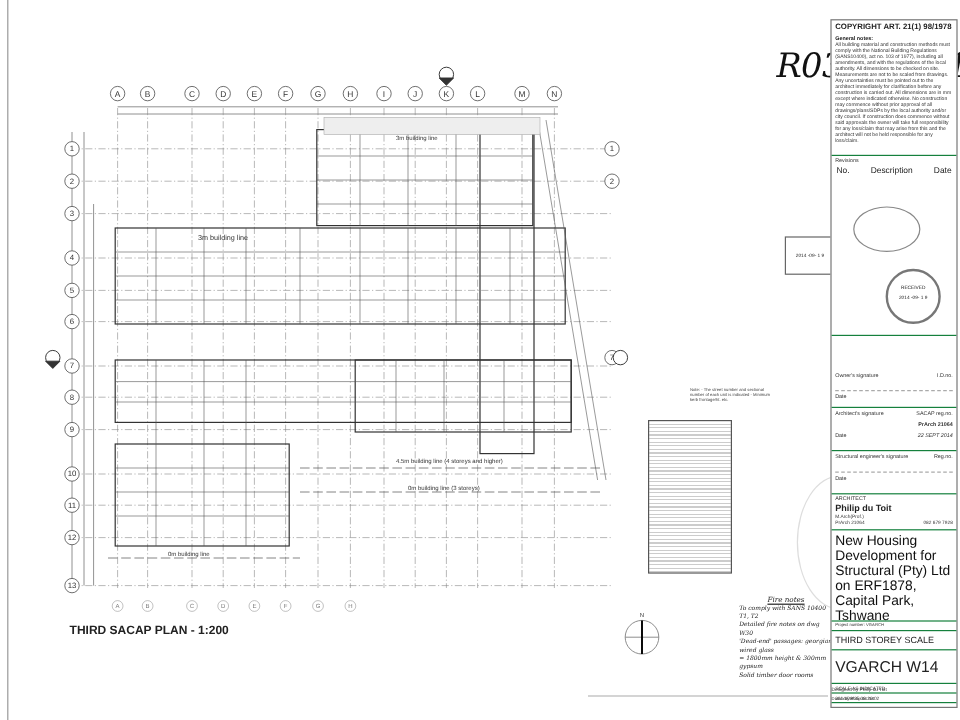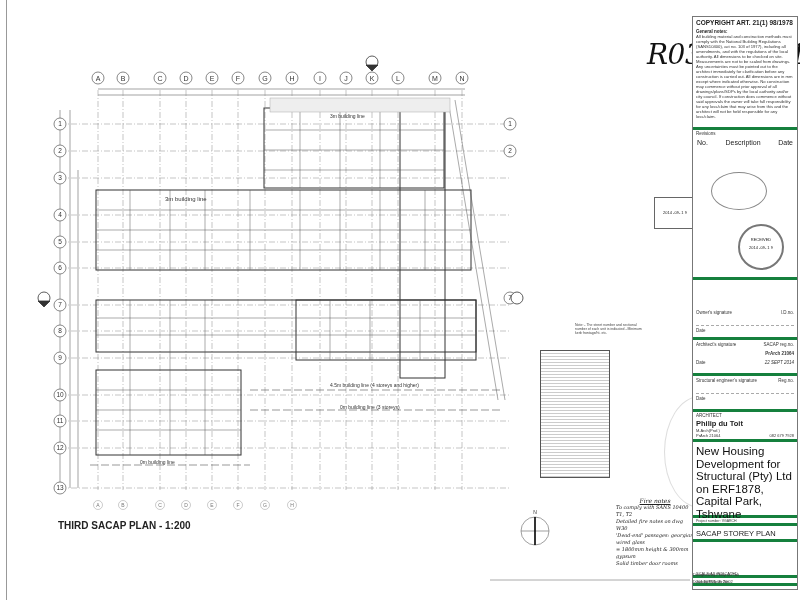--- a/index.html
+++ b/index.html
@@ -1,21 +1,21 @@
 <!DOCTYPE html>
 <html><head>
 <meta charset="utf-8">
 <style>
   html, body { margin:0; padding:0; }
   body { width:800px; height:600px; background:#ffffff; position:relative; overflow:hidden; font-family:"Liberation Sans", sans-serif; color:#222; }
   .sheet { position:absolute; left:6px; top:0; width:794px; height:600px; border-left:1px solid #999; }
   .handwritten-ref { position:absolute; left:647px; top:2px; font-family:"DejaVu Serif", serif; font-style:italic; font-size:28px; color:#111; letter-spacing:-0.5px;margin-top:36px; }
   
   .tb { position:absolute; left:692px; top:16px; width:104px; height:572px; border:1px solid #777; background:#fff; }
-  .tb-row { position:absolute; left:0; width:104px; border-bottom:3px solid #15803d; box-sizing:border-box; }
+  .tb-row { position:absolute; left:0; width:104px; border-bottom:1px solid #15803d; box-sizing:border-box; }
   .tb .copy { font-size:6.5px; font-weight:bold; padding:2px 3px; }
   .tb .notes-h { font-size:4.5px; font-weight:bold; padding:1px 3px 0 3px; }
   .tb .notes { font-size:4.2px; line-height:5px; padding:0 3px; color:#333; }
   .tb .small { font-size:4.5px; color:#333; padding:1px 3px; }
   .rev-head { display:flex; justify-content:space-between; font-size:7px; padding:2px 4px 0 4px; }
   .sig-label { font-size:4.5px; display:flex; justify-content:space-between; padding:2px 3px; color:#333; }
   .dash { border-bottom:1px dashed #aaa; margin:8px 3px 2px 3px; }
   .arch-name { font-size:7.5px; font-weight:bold; padding:0 3px; }
   .arch-meta { font-size:4px; padding:0 3px; display:flex; justify-content:space-between; color:#333; }
   .project-title { font-size:11.5px; line-height:12.5px; padding:3px 3px; color:#111; }
@@ -324,21 +324,24 @@
         <span>082 679 7928</span>
       </div>
   </div>
   <div class="tb-row" style="top:425px;height:76px;">
     <div class="project-title">New Housing Development for Structural (Pty) Ltd on ERF1878, Capital Park, Tshwane</div>
   </div>
   <div class="tb-row" style="top:501px;height:8px;">
     <div class="small" style="font-size:3.5px;padding:1px 3px;">Project number: VGARCH</div>
   </div>
   <div class="tb-row" style="top:509px;height:16px;">
-    <div class="sheet-title">SACAP STOREY PLAN</div>
+    <div class="sheet-title">THIRD STOREY SCALE</div>
+  </div>
+  <div class="tb-row" style="top:525px;height:28px;">
+    <div class="drawing-no">VGARCH W14</div>
   </div>
   <div class="tb-row" style="top:553px;height:8px;">
     <div class="small" style="font-size:4px;padding:1px 3px;">SCALE AS INDICATED</div>
   </div>
   <div class="tb-row" style="top:561px;height:8px;">
     <div class="small" style="font-size:4px;padding:1px 3px;">2014/08/25 09:20:02</div>
   </div>
   <div class="tb-row" style="top:569px;height:2px;border-bottom:none;"></div>
 </div>
 <div style="position:absolute;left:693px;top:572px;font-size:4px;color:#333;">Designed by Philip du Toit</div>

